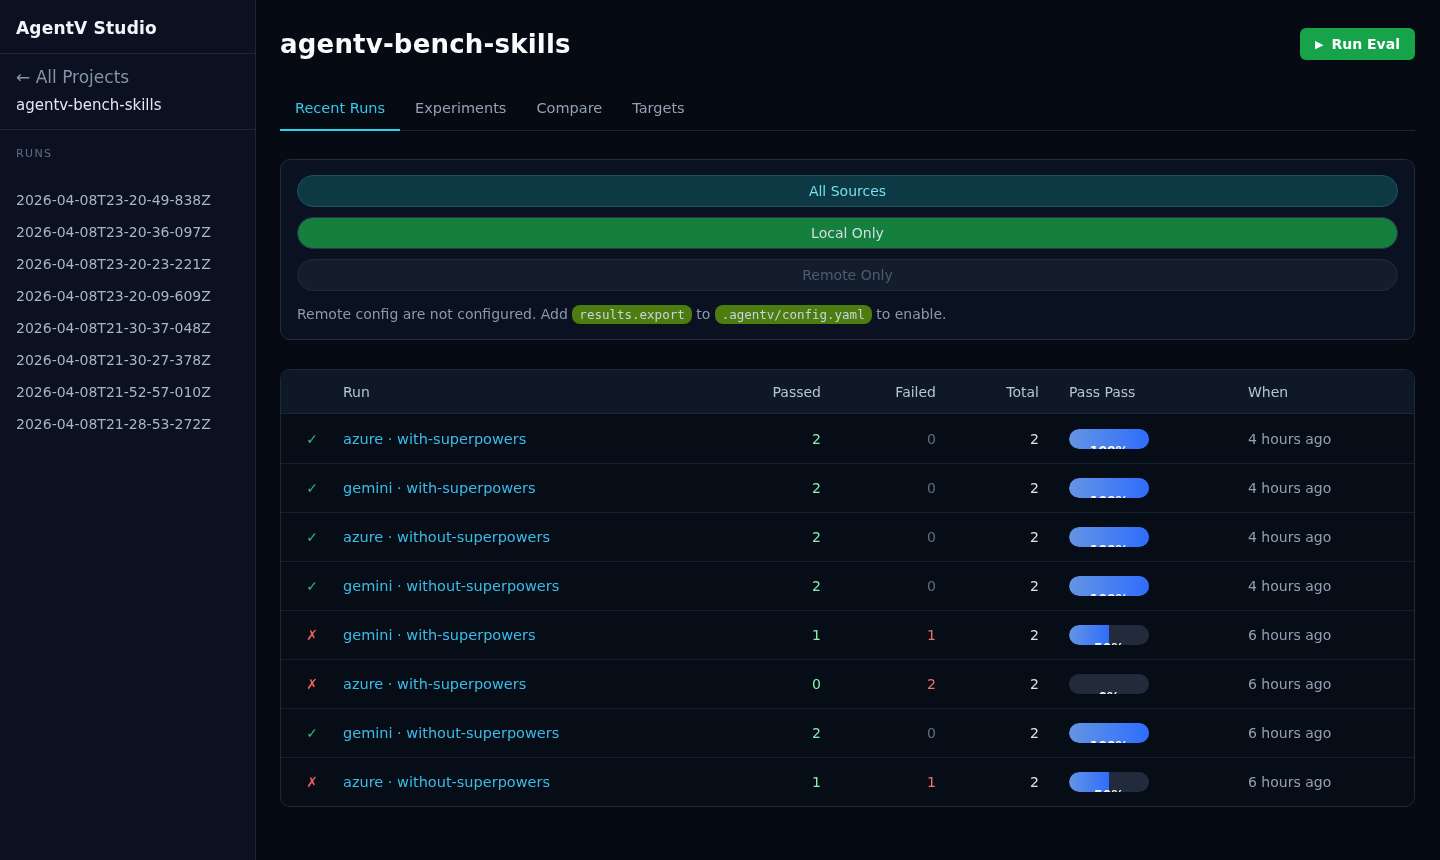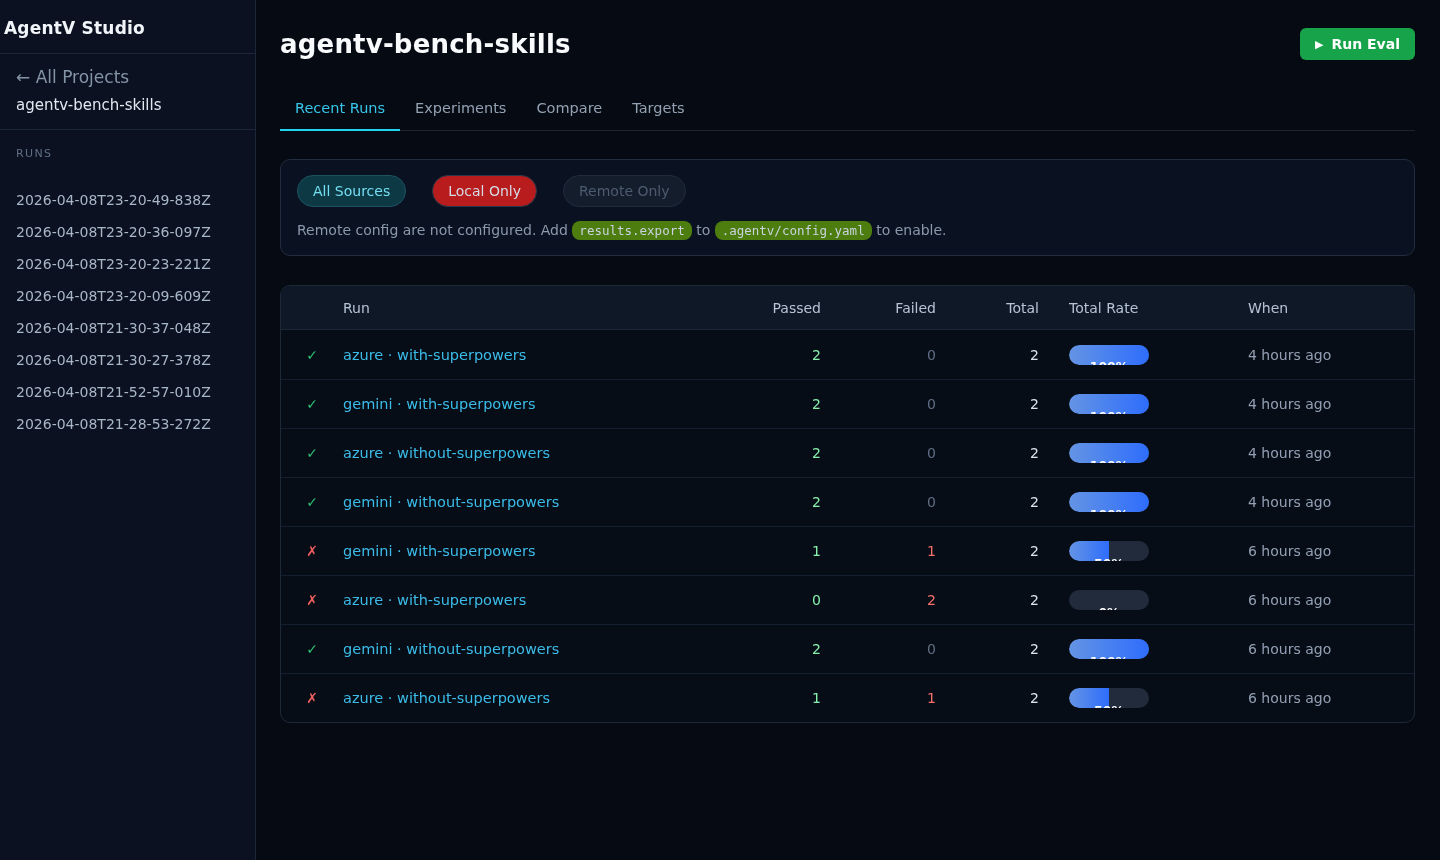--- a/index.html
+++ b/index.html
@@ -13,45 +13,45 @@
   }
   *{margin:0;padding:0;box-sizing:border-box;}
   html,body{width:1440px;height:860px;overflow:hidden;}
   body{
     display:flex; background:var(--bg-main);
     font-family:"DejaVu Sans","Liberation Sans",sans-serif;
     color:var(--text-gray); font-size:14px;
   }
   
   .sidebar{width:256px;min-width:256px;height:100%;background:var(--bg-sidebar);border-right:1px solid #1c2738;}
-  .sb-header{padding:18px 4px 15px;border-bottom:1px solid #1c2738;}
+  .sb-header{padding:18px 16px 15px;border-bottom:1px solid #1c2738;}
   .sb-title{font-size:17px;font-weight:bold;color:var(--text-bright);letter-spacing:.2px;}
   .sb-project{padding:13px 16px 15px;border-bottom:1px solid #1c2738;}
   .sb-back{display:block;font-size:17px;color:#8494a7;text-decoration:none;margin-bottom:9px;cursor:pointer;}
   .sb-project-name{font-size:15px;color:#e2e8f0;}
   .sb-runs{padding:12px 16px;}
   .sb-runs-label{font-size:11px;letter-spacing:1.4px;color:var(--text-dim);margin:5px 0 24px;}
   .run-item{font-size:14px;color:#a8b6c6;padding:8px 0;cursor:pointer;white-space:nowrap;}
   
   .main{flex:1;padding:24px 25px 0 24px;overflow:hidden;}
   .topbar{display:flex;justify-content:space-between;align-items:center;height:40px;}
   .page-title{font-size:26px;font-weight:bold;color:#f8fafc;letter-spacing:.2px;}
   .run-eval-btn{display:inline-flex;align-items:center;gap:8px;background:var(--btn-green);
     color:#fff;border:none;border-radius:6px;height:32px;padding:0 15px;font-size:14px;
     font-weight:600;font-family:inherit;cursor:pointer;}
   .run-eval-btn .play{font-size:11px;line-height:1;}
   .tabs{display:flex;margin-top:26px;border-bottom:1px solid #1b2433;}
   .tab{padding:10px 15px 13px;font-size:14.5px;color:#93a1b3;cursor:pointer;margin-bottom:-1px;}
   .tab.active{color:var(--tab-active);border-bottom:2px solid var(--tab-underline);}
   
   .filter-card{margin-top:28px;background:var(--bg-card);border:1px solid #222d3f;border-radius:10px;padding:15px 16px 17px;}
-  .chips{display:flex;gap:26px;}
+  .chips{display:flex;gap:10px;flex-direction:column;}
   .chip{border-radius:999px;padding:7px 15px;font-size:14px;font-family:inherit;cursor:pointer;border:1px solid transparent;}
   .chip.active{background:var(--chip-active-bg);color:var(--chip-active-text);border-color:#1d5261;}
-  .chip.default{background:#b91c1c;color:#d3dce6;border-color:#2a3649;}
+  .chip.default{background:#15803d;color:#d3dce6;border-color:#2a3649;}
   .chip.disabled{background:#141d2c;color:#4d5b70;border-color:#202b3c;cursor:default;}
   .filter-note{margin-top:15px;font-size:14px;color:#8b99ac;}
   .code-chip{font-family:"DejaVu Sans Mono","Liberation Mono",monospace;font-size:12.5px;
     background:#4d7c0f;color:#c9d4e0;padding:2px 7px;border-radius:8px;}
   
   .table-card{margin-top:29px;background:var(--bg-table);border:1px solid var(--border);border-radius:10px;overflow:hidden;}
   .trow,.thead{display:grid;grid-template-columns:62px 1fr 110px 115px 103px 194px 181px;align-items:center;}
   .thead{height:44px;background:var(--bg-thead);color:#b7c3d3;font-size:14px;border-bottom:1px solid #1c2736;}
   .trow{height:49px;}
   .trow + .trow{border-top:1px solid var(--row-divider);}
@@ -146,21 +146,21 @@
     </div>
   </section>
 
   <section class="table-card">
     <div class="thead">
       <div></div>
       <div>Run</div>
       <div class="c-num">Passed</div>
       <div class="c-num">Failed</div>
       <div class="c-num">Total</div>
-      <div class="c-rate">Total Rate</div>
+      <div class="c-rate">Pass Pass</div>
       <div class="c-when" style="color:#b7c3d3">When</div>
     </div>
 
       <div class="trow">
         <div class="c-status">
           <span class="status-pass">✓</span>
           
         </div>
         <div>
           <a class="run-link">azure · with-superpowers</a>

